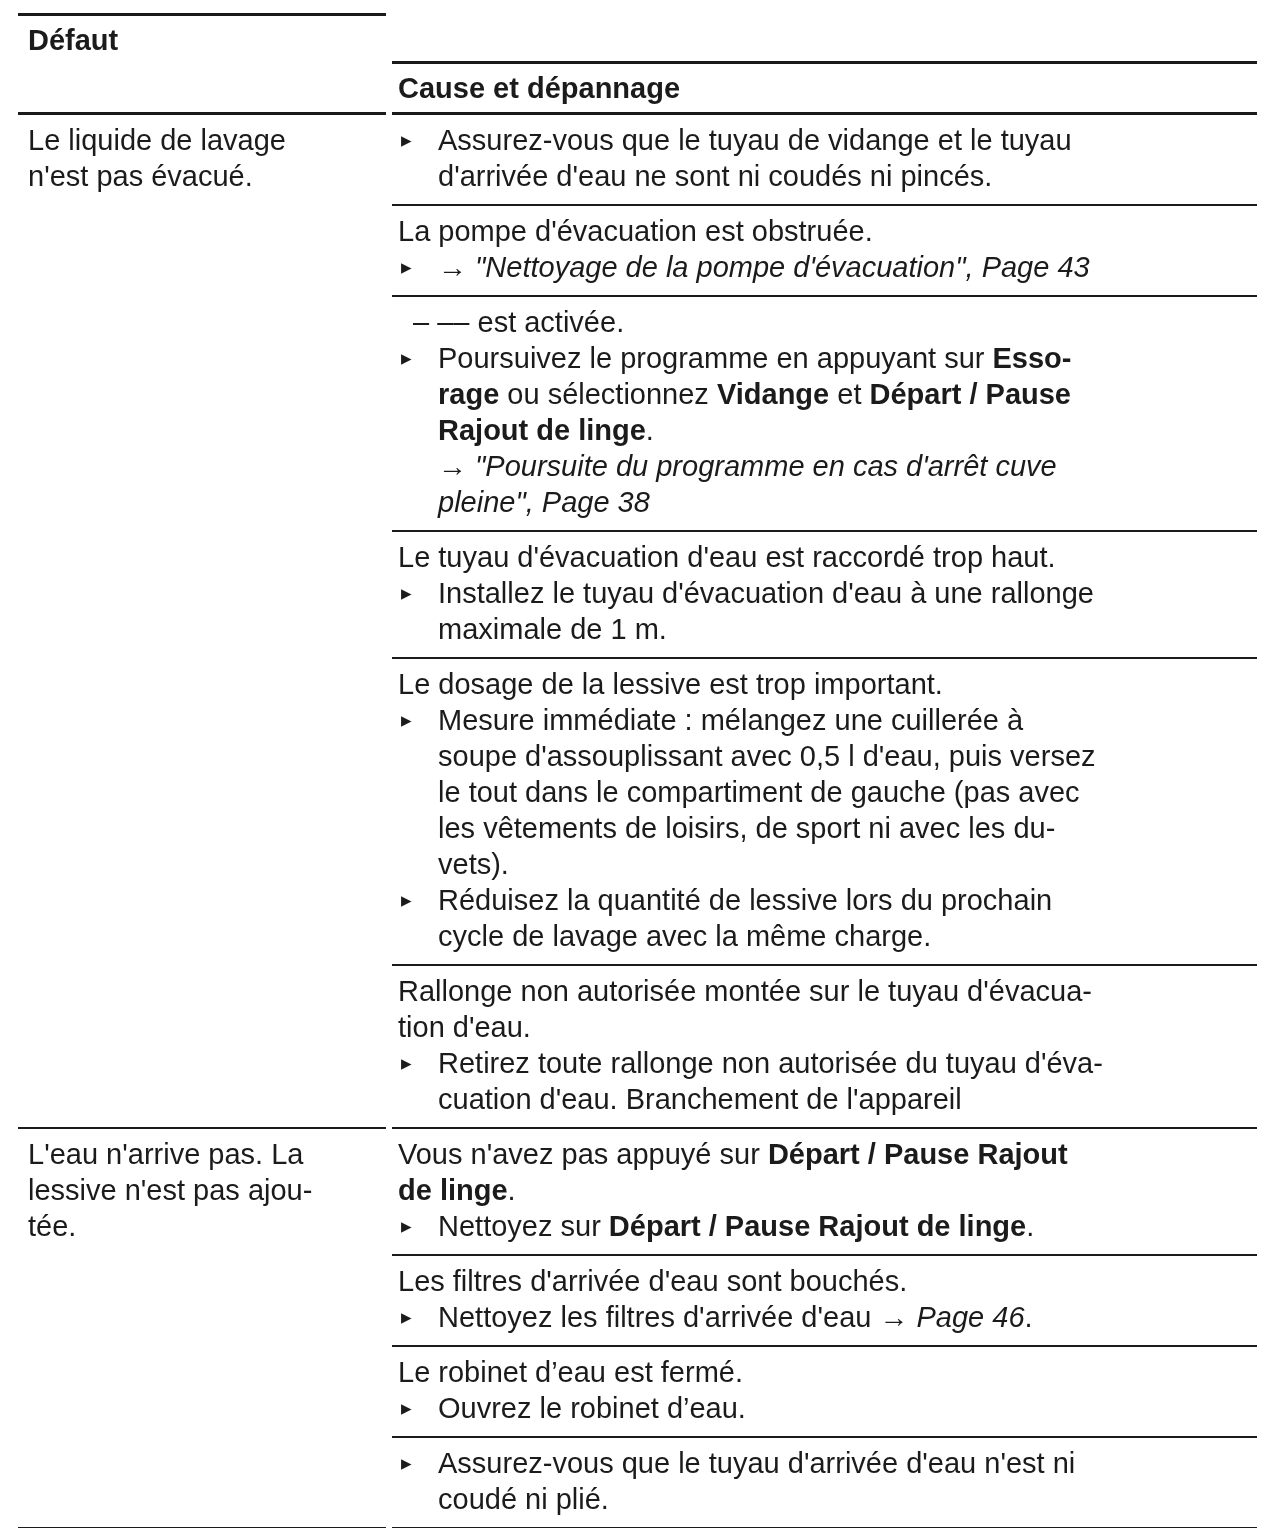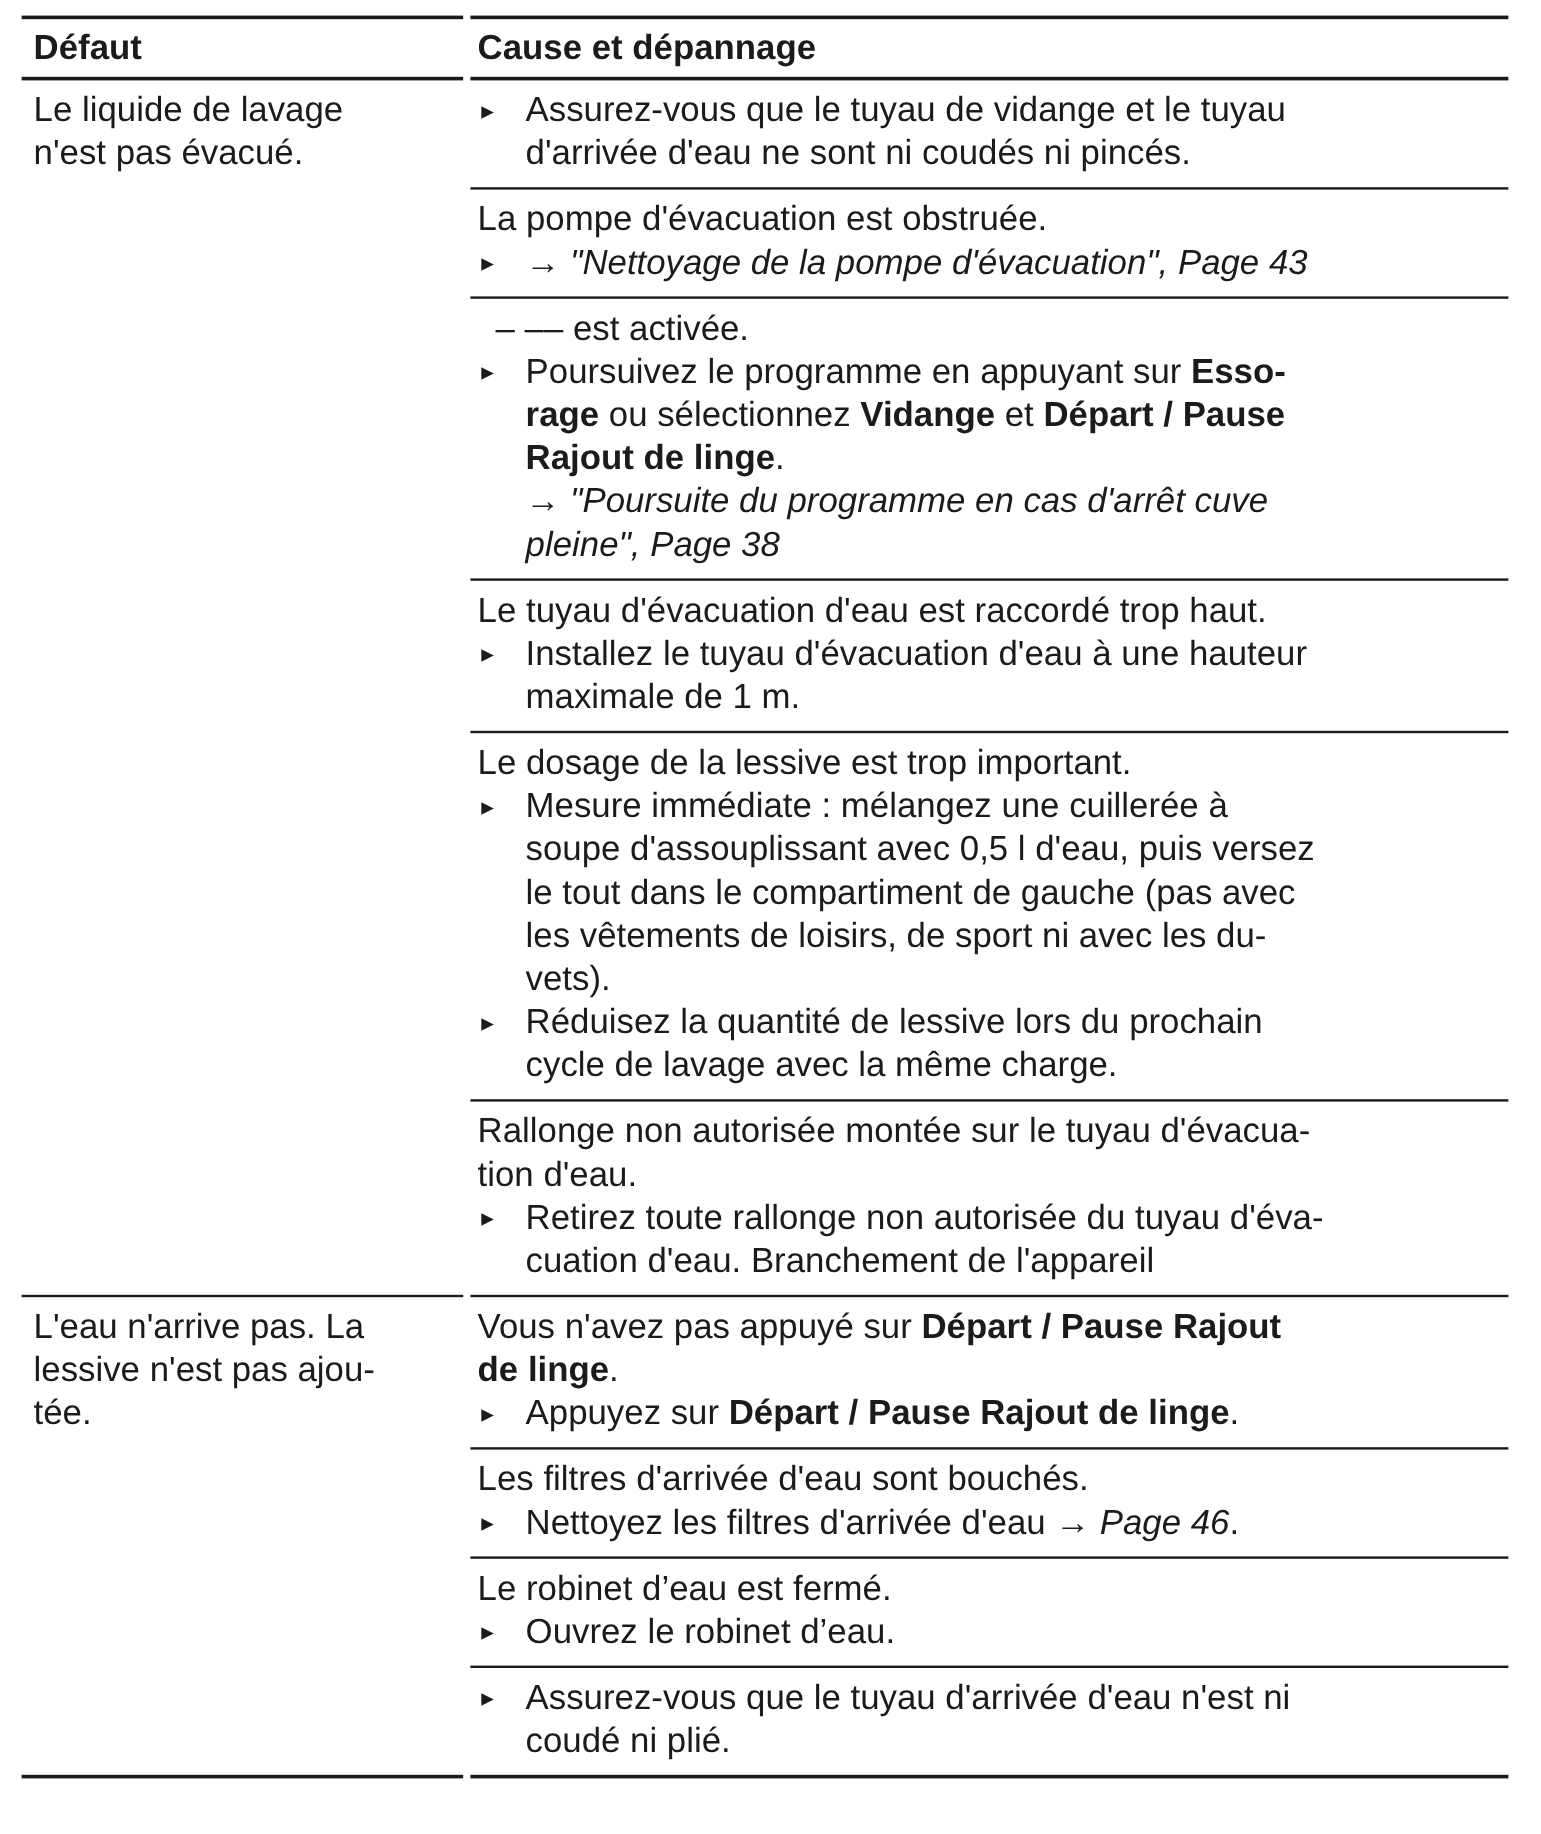--- a/index.html
+++ b/index.html
@@ -20,21 +20,21 @@
   .cell{min-width:0;}
   
   .header-row .cell{
     border-top:3px solid var(--rule);
     border-bottom:3px solid var(--rule);
     font-weight:bold;
     padding-top:6px;padding-bottom:6px;
   }
   .header-row .cell-gap{border:none;}
   .fault-head{padding-left:10px;}
-  .cause-head{padding-left:6px;}
+  .cause-head{padding-left:6px;margin-top:48px;}
   
   .row-sep > .cell{border-top:2px solid var(--rule);}
   .last-row > .cell{border-bottom:3px solid var(--rule);}
   .fault-cell{padding:7px 8px 8px 10px;}
   .cause-section{padding:7px 6px 10px 6px;}
   .cause-section + .cause-section{border-top:2px solid var(--rule);}
   .para{margin:0;}
   .para.bullet{display:flex;align-items:flex-start;}
   .marker{
     width:40px;flex:none;
@@ -100,21 +100,21 @@
               </div>
             </div>
           </div>
           <div class="cause-section">
             <div class="para plain">
               <div class="text-line"><span>Le tuyau d'évacuation d'eau est raccordé trop haut.</span></div>
             </div>
             <div class="para bullet">
               <span class="marker">▸</span>
               <div class="bullet-text">
-                <div class="text-line"><span>Installez le tuyau d'évacuation d'eau à une hauteur</span></div>
+                <div class="text-line"><span>Installez le tuyau d'évacuation d'eau à une rallonge</span></div>
                 <div class="text-line"><span>maximale de 1 m.</span></div>
               </div>
             </div>
           </div>
           <div class="cause-section">
             <div class="para plain">
               <div class="text-line"><span>Le dosage de la lessive est trop important.</span></div>
             </div>
             <div class="para bullet">
               <span class="marker">▸</span>
@@ -158,21 +158,21 @@
         <div class="cell-gap"></div>
         <div class="cell cause-cell">
           <div class="cause-section">
             <div class="para plain">
               <div class="text-line"><span>Vous n'avez pas appuyé sur </span><span class="b ">Départ / Pause Rajout</span></div>
               <div class="text-line"><span class="b ">de linge</span><span>.</span></div>
             </div>
             <div class="para bullet">
               <span class="marker">▸</span>
               <div class="bullet-text">
-                <div class="text-line"><span>Appuyez sur </span><span class="b ">Départ / Pause Rajout de linge</span><span>.</span></div>
+                <div class="text-line"><span>Nettoyez sur </span><span class="b ">Départ / Pause Rajout de linge</span><span>.</span></div>
               </div>
             </div>
           </div>
           <div class="cause-section">
             <div class="para plain">
               <div class="text-line"><span>Les filtres d'arrivée d'eau sont bouchés.</span></div>
             </div>
             <div class="para bullet">
               <span class="marker">▸</span>
               <div class="bullet-text">

